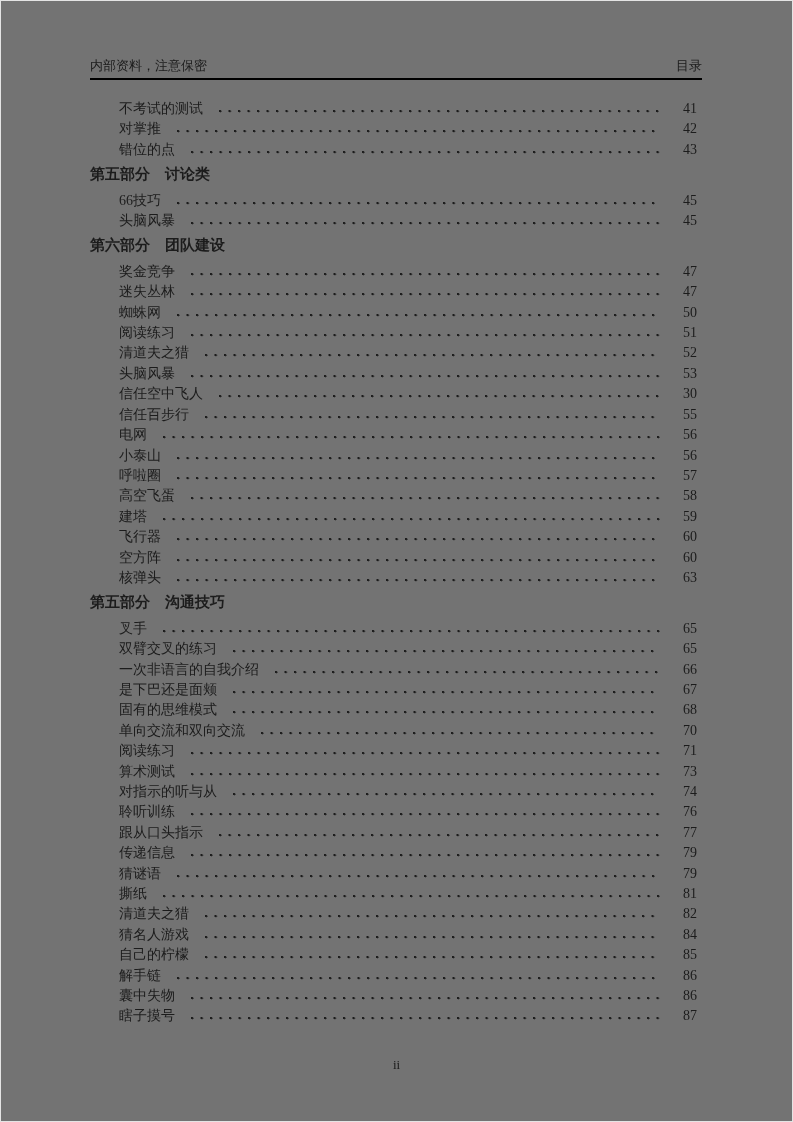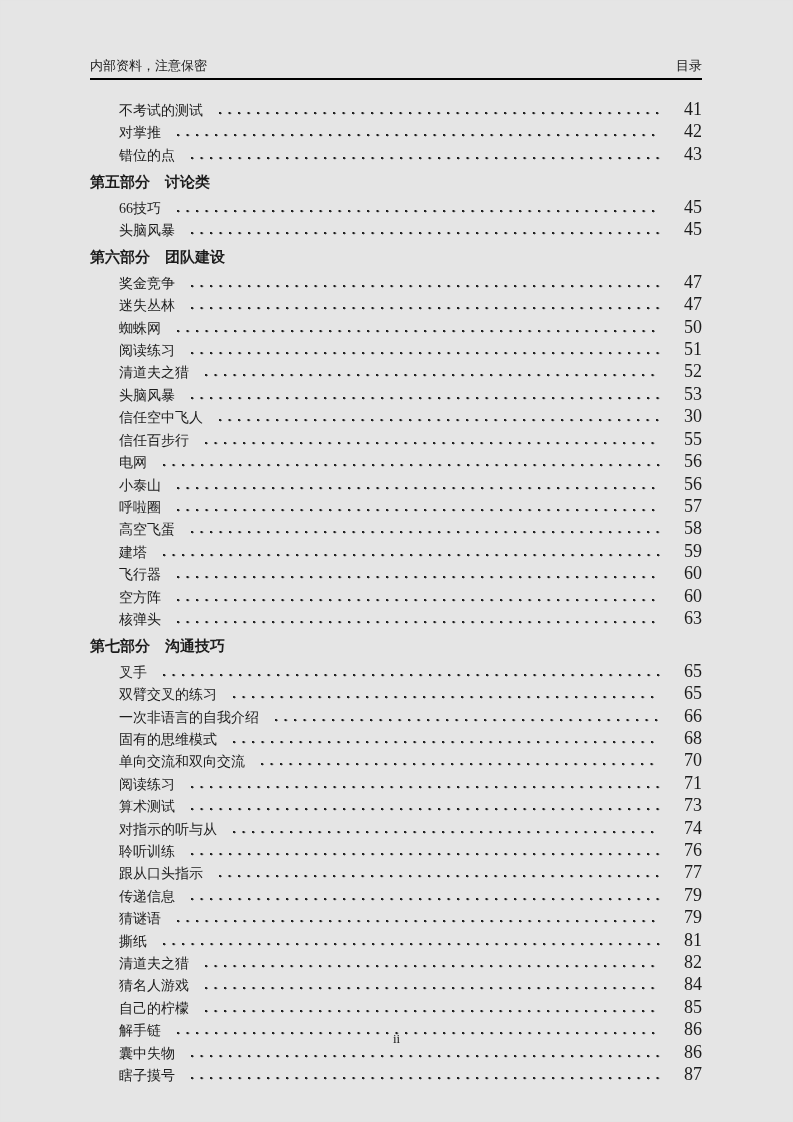--- a/index.html
+++ b/index.html
@@ -4,21 +4,21 @@
 <style>
   html, body {
     margin: 0;
     padding: 0;
     background: #ffffff;
   }
   .page {
     position: relative;
     width: 793px;
     height: 1122px;
-    background: #e5e5e5;
+    background: #737373;
     box-sizing: border-box;
     border: 1px solid #e4e4e4;
     font-family: "Liberation Serif", "DejaVu Serif", serif;
     color: #1c1c1c;
     overflow: hidden;
   }
   .content {
     margin-left: 89px;
     width: 612px;
   }
@@ -38,20 +38,21 @@
   .toc {
     margin-top: 19px;
   }
   .toc-heading {
     font-size: 15px;
     font-weight: bold;
     line-height: 20.4px;
     margin-top: 6px;
     margin-bottom: 4px;
     white-space: pre;
+    font-family: Liberation Mono, monospace;
   }
   .toc-row {
     display: flex;
     align-items: baseline;
     margin-left: 29px;
     font-size: 14px;
     line-height: 20.4px;
     gap: 8px;
   }
   .toc-title {
@@ -61,28 +62,28 @@
     flex: 1;
     height: 3px;
     margin: 0 10px 0 8px;
     background-image: radial-gradient(circle at 1.2px 1.2px, #1c1c1c 1.05px, rgba(0,0,0,0) 1.45px);
     background-size: 9.5px 3px;
     background-repeat: repeat-x;
     background-position: left bottom;
   }
   .toc-page {
     min-width: 24px;
-    text-align: right;
-    font-size: 18px;
+    text-align: center;
+    font-size: 14px;
     white-space: nowrap;
     font-family: Liberation Serif, serif;
   }
   .footer {
     position: absolute;
-    top: 1030px;
+    top: 1056px;
     left: 0;
     width: 100%;
     text-align: center;
     font-size: 13px;
     line-height: 15px;
   }
 </style>
 </head>
 <body>
 
@@ -197,35 +198,40 @@
         <div class="toc-row">
           <span class="toc-title">空方阵</span>
           <span class="toc-leader"></span>
           <span class="toc-page">60</span>
         </div>
         <div class="toc-row">
           <span class="toc-title">核弹头</span>
           <span class="toc-leader"></span>
           <span class="toc-page">63</span>
         </div>
-        <div class="toc-heading">第七部分　沟通技巧</div>
+        <div class="toc-heading">第五部分　沟通技巧</div>
         <div class="toc-row">
           <span class="toc-title">叉手</span>
           <span class="toc-leader"></span>
           <span class="toc-page">65</span>
         </div>
         <div class="toc-row">
           <span class="toc-title">双臂交叉的练习</span>
           <span class="toc-leader"></span>
           <span class="toc-page">65</span>
         </div>
         <div class="toc-row">
           <span class="toc-title">一次非语言的自我介绍</span>
           <span class="toc-leader"></span>
           <span class="toc-page">66</span>
+        </div>
+        <div class="toc-row">
+          <span class="toc-title">是下巴还是面颊</span>
+          <span class="toc-leader"></span>
+          <span class="toc-page">67</span>
         </div>
         <div class="toc-row">
           <span class="toc-title">固有的思维模式</span>
           <span class="toc-leader"></span>
           <span class="toc-page">68</span>
         </div>
         <div class="toc-row">
           <span class="toc-title">单向交流和双向交流</span>
           <span class="toc-leader"></span>
           <span class="toc-page">70</span>

